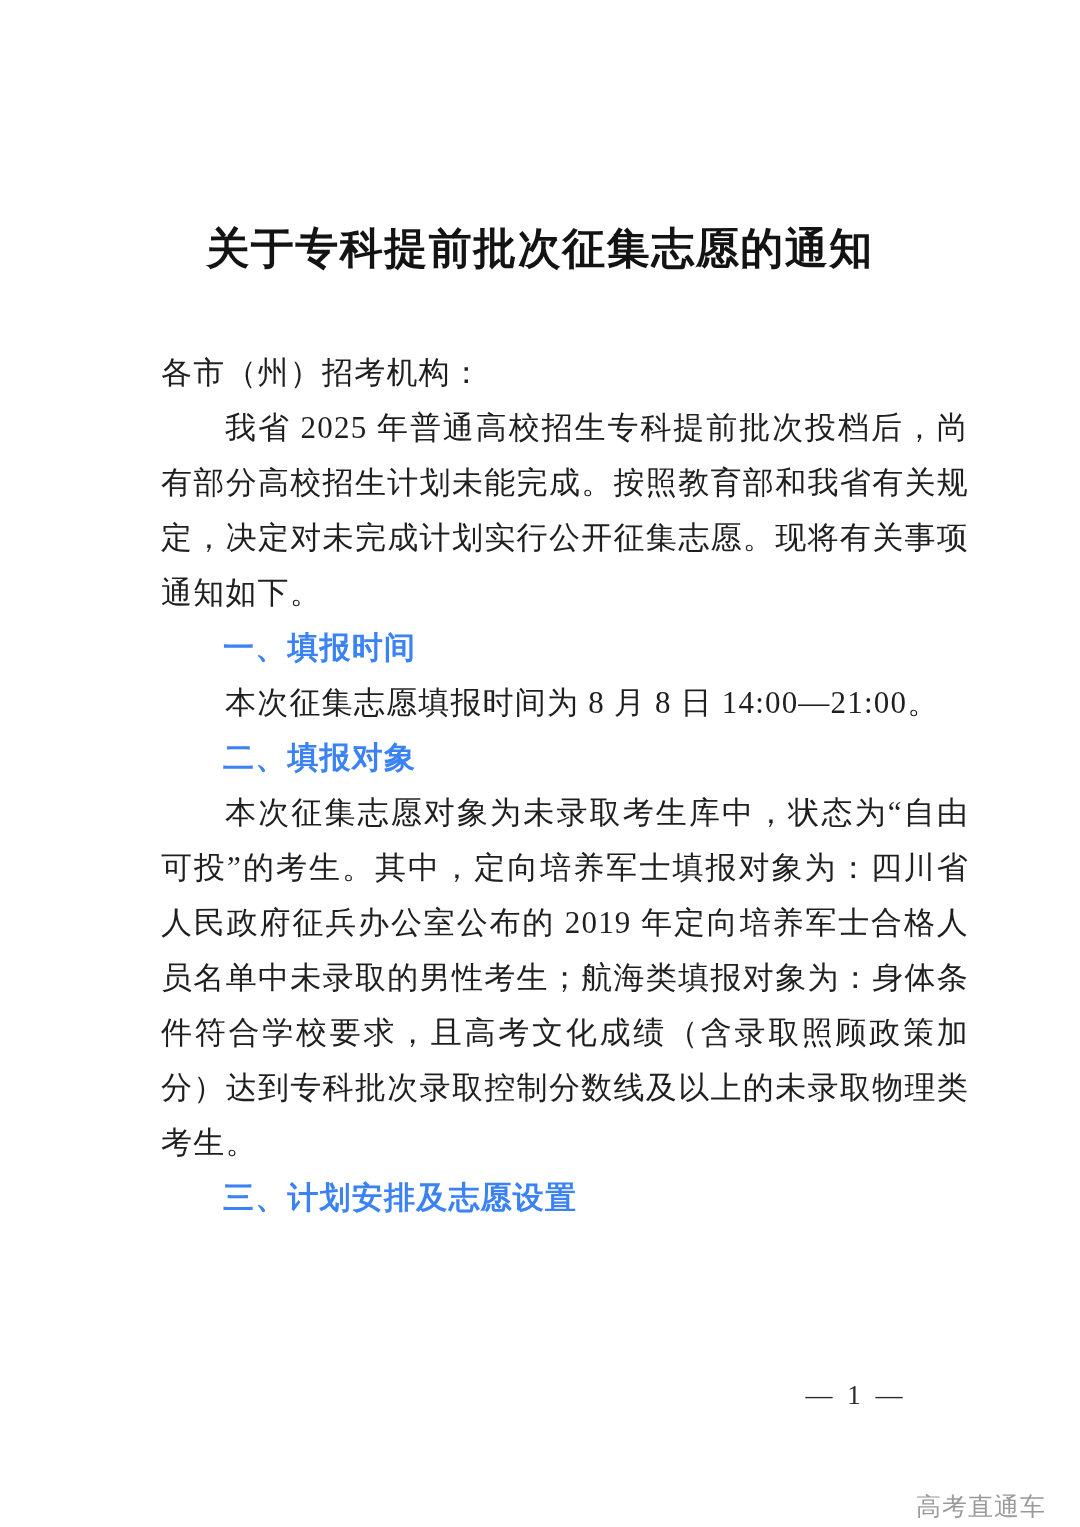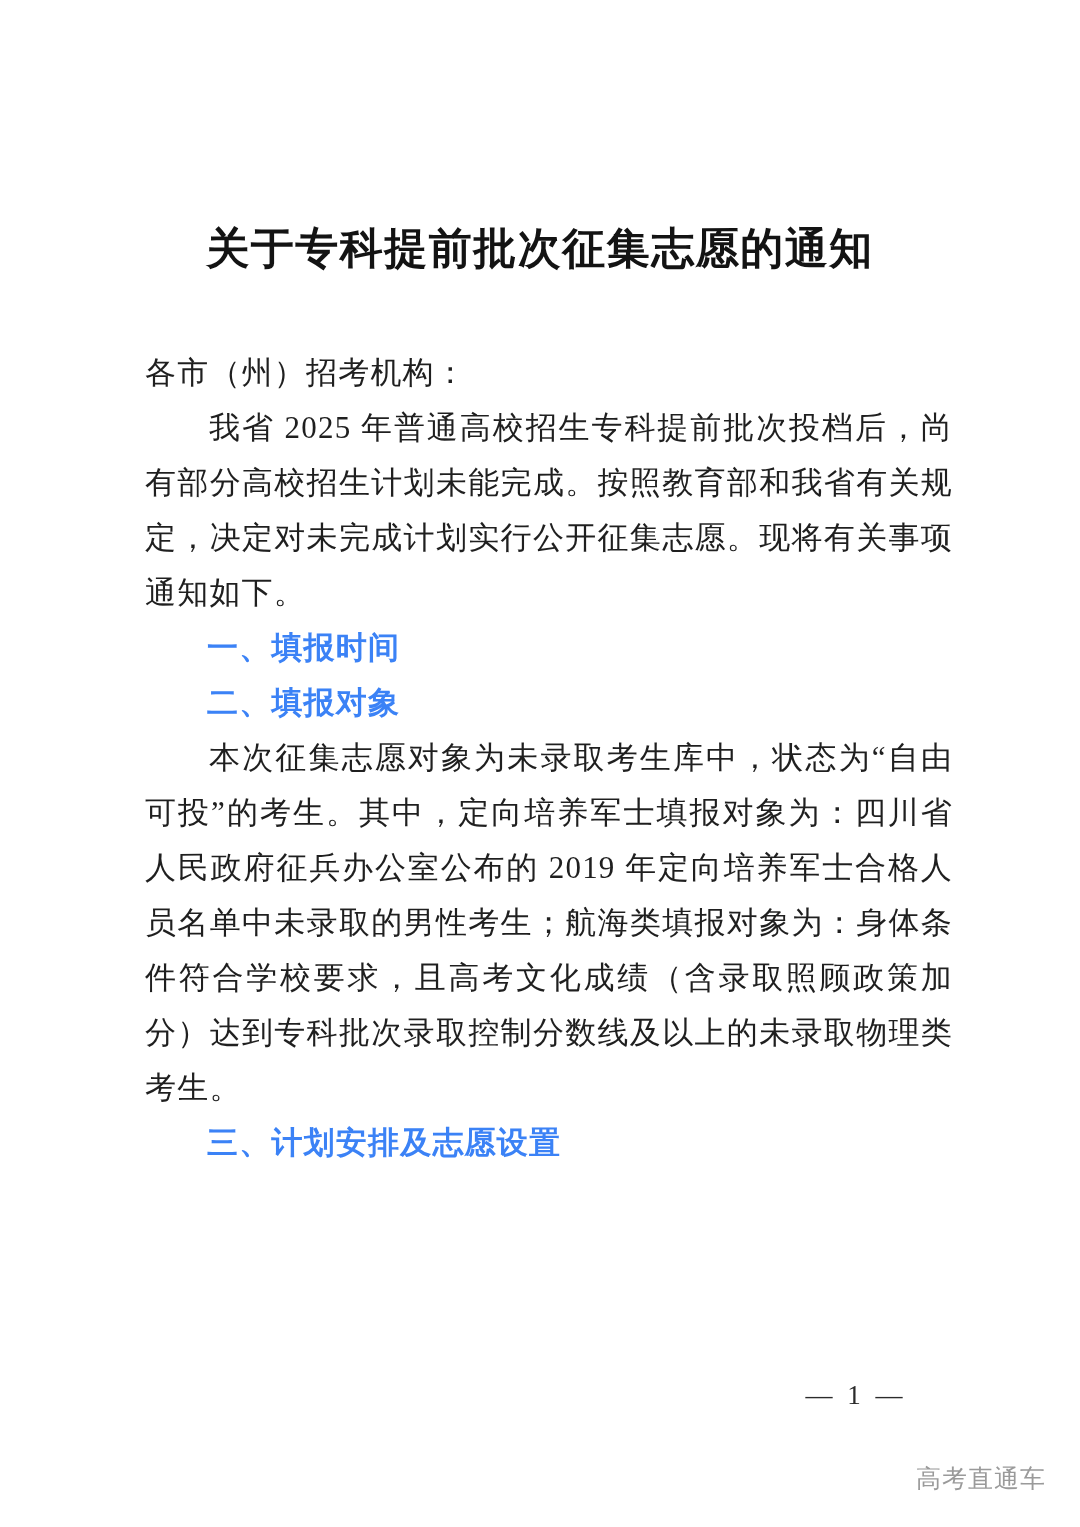--- a/index.html
+++ b/index.html
@@ -36,21 +36,21 @@
     font-size: 43px;
     letter-spacing: 1.5px;
     line-height: 1.25;
     color: #131313;
   }
 
   
   .body-block {
     position: absolute;
     top: 345px;
-    left: 145px;
+    left: 161px;
     width: 808px;
   }
 
   .para {
     font-size: 31px;
     line-height: 55px;
     letter-spacing: 1.2px;
     text-align: justify;
     text-justify: inter-ideograph;
     margin: 0;
@@ -94,21 +94,21 @@
   .page-number .pn-inner {
     display: inline-block;
     transform: translateX(336px);
     white-space: nowrap;
   }
 
   
   .watermark {
     position: absolute;
     right: 34px;
-    bottom: 32px;
+    bottom: 4px;
     font-family: "Liberation Sans", "DejaVu Sans", sans-serif;
     font-size: 25px;
     letter-spacing: 1px;
     color: #9a9a9a;
     user-select: none;
   }
 </style>
 </head>
 <body>
 
@@ -116,20 +116,21 @@
 
   <div class="doc-title">关于专科提前批次征集志愿的通知</div>
 
   <div class="body-block">
 
     <p class="para salutation">各市（州）招考机构：</p>
 
     <p class="para indent">我省 2025 年普通高校招生专科提前批次投档后，尚有部分高校招生计划未能完成。按照教育部和我省有关规定，决定对未完成计划实行公开征集志愿。现将有关事项通知如下。</p>
 
     <h2 class="heading">一、填报时间</h2>
+    <p class="para indent">本次征集志愿填报时间为 8 月 8 日 14:00—21:00。</p>
 
     <h2 class="heading">二、填报对象</h2>
     <p class="para indent">本次征集志愿对象为未录取考生库中，状态为“自由可投”的考生。其中，定向培养军士填报对象为：四川省人民政府征兵办公室公布的 2019 年定向培养军士合格人员名单中未录取的男性考生；航海类填报对象为：身体条件符合学校要求，且高考文化成绩（含录取照顾政策加分）达到专科批次录取控制分数线及以上的未录取物理类考生。</p>
 
     <h2 class="heading">三、计划安排及志愿设置</h2>
 
   </div>
 
   <div class="page-number">
     <span class="pn-inner">— 1 —</span>

